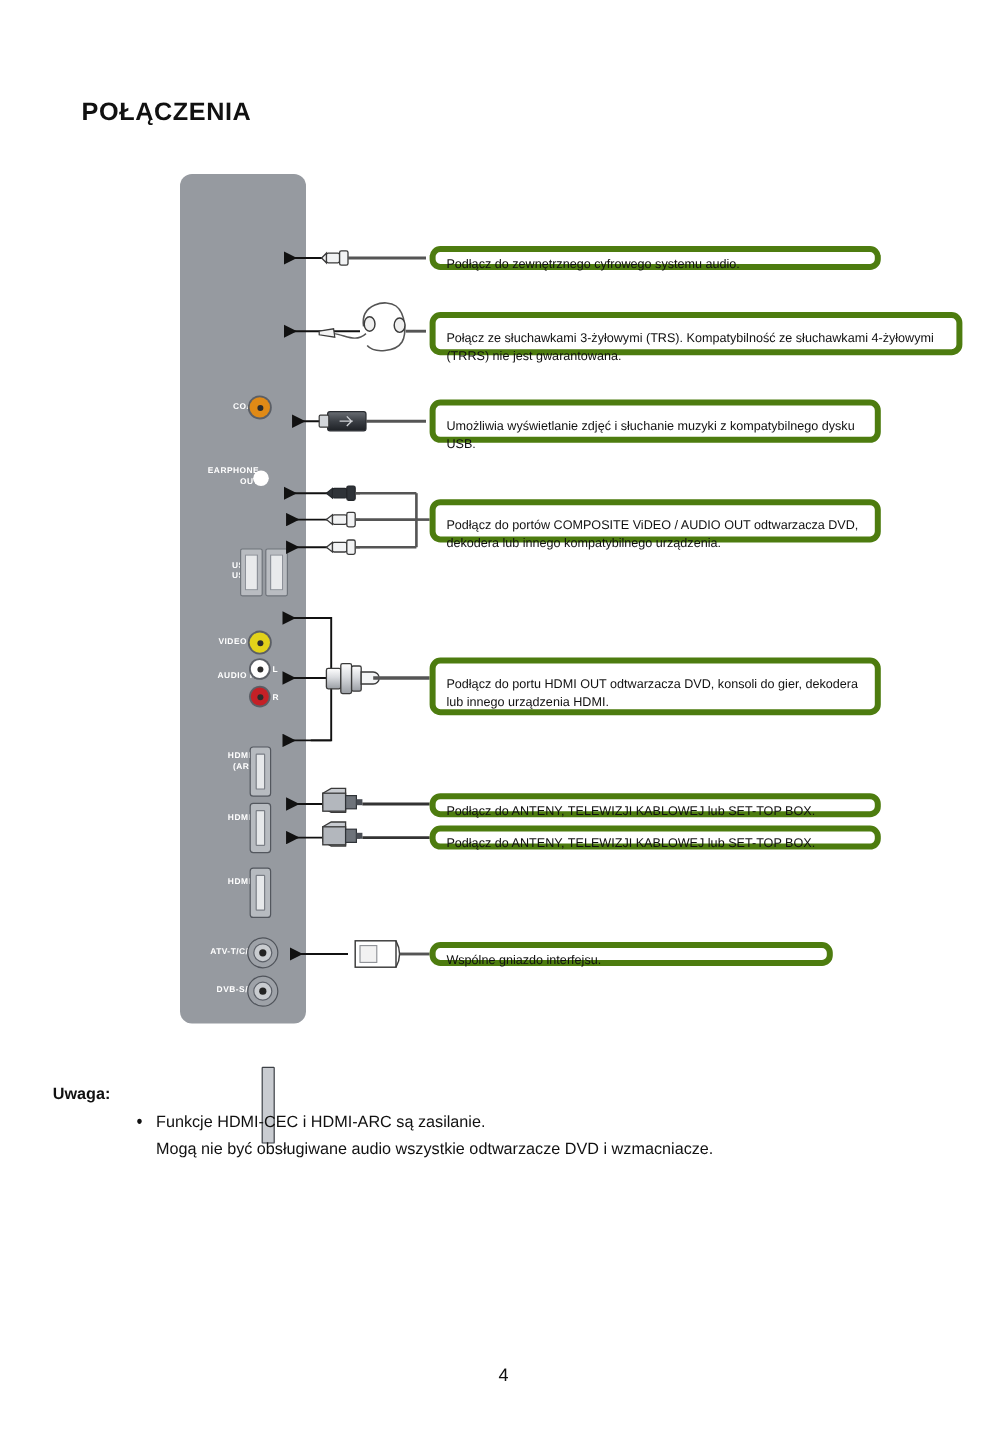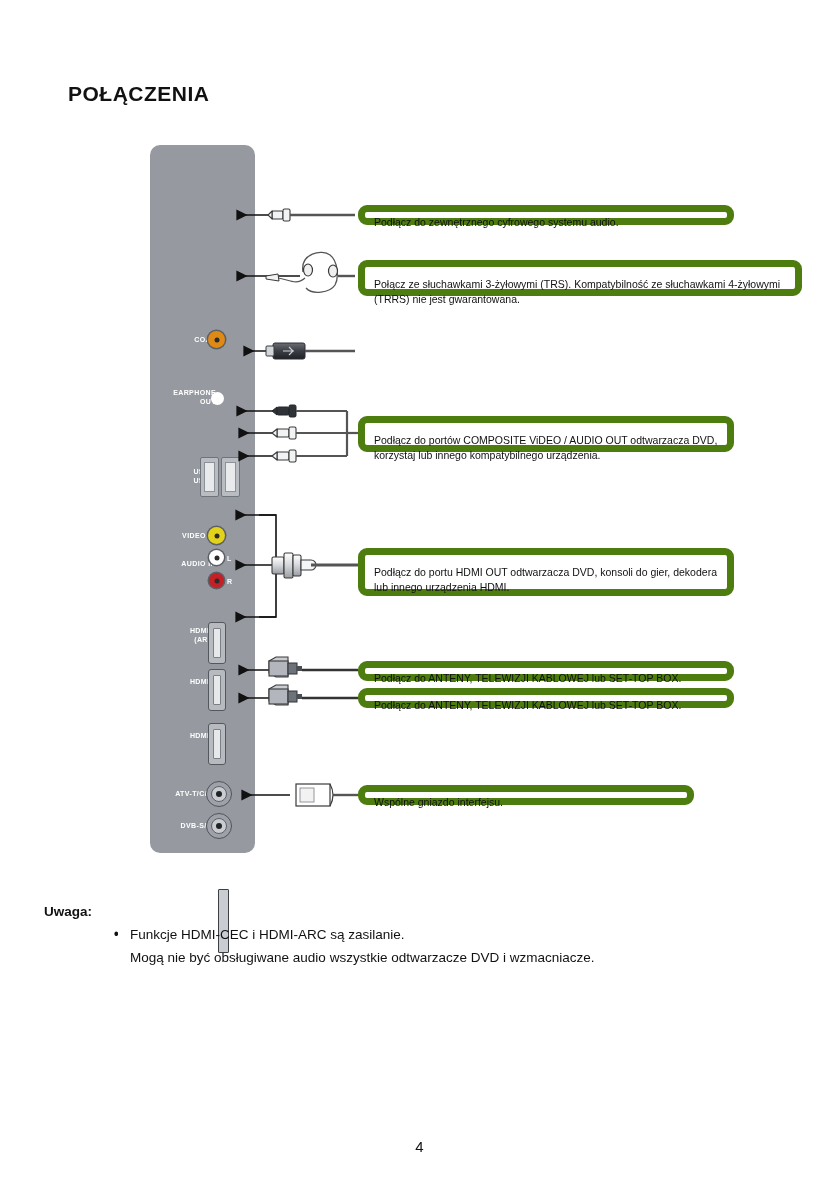--- a/index.html
+++ b/index.html
@@ -72,21 +72,21 @@
   }
 
   .ci-slot{
     position:absolute;width:9px;height:62px;background:#c9ccd1;
     border:1.6px solid #3c4046;border-radius:1px;
   }
 
   
   .callout{
     position:absolute;box-sizing:border-box;
-    background:#ffffff;border:7px solid #4d7c0f;border-radius:9px;
+    background:#ffffff;border:5px solid #4d7c0f;border-radius:9px;
     font-size:10.5px;line-height:1.45;color:#111;
     padding:10px 8px 4px 9px;
   }
   .callout.one-line{padding-top:3px;padding-bottom:3px;}
 
   
   .svg-layer{position:absolute;left:0;top:0;width:839px;height:1191px;pointer-events:none;}
 
   
   .note-head{
@@ -296,22 +296,23 @@
       <rect x="300" y="768" width="14" height="14" fill="#f2f2f2" stroke="#8a8d92" stroke-width="0.9"></rect>
       <path d="M330 764 q6 11 0 22" fill="none" stroke="#3a3a3a" stroke-width="1.2"></path>
       <line x1="333" y1="775" x2="358" y2="775" stroke="#555" stroke-width="2.4"></line>
     </g>
   </svg>
 
   <div class="callout one-line" style="left:358px;top:185px;width:376px;height:20px;">Podłącz do zewnętrznego cyfrowego systemu audio.</div>
 
   <div class="callout" style="left:358px;top:240px;width:444px;height:36px;">Połącz ze słuchawkami 3-żyłowymi (TRS). Kompatybilność ze słuchawkami 4-żyłowymi (TRRS) nie jest gwarantowana.</div>
 
-
-  <div class="callout" style="left:358px;top:396px;width:376px;height:36px;">Podłącz do portów COMPOSITE ViDEO / AUDIO OUT odtwarzacza DVD, korzystaj lub innego kompatybilnego urządzenia.</div>
+  <div class="callout" style="left:358px;top:313px;width:376px;height:36px;">Umożliwia wyświetlanie zdjęć i słuchanie muzyki z kompatybilnego dysku USB.</div>
+
+  <div class="callout" style="left:358px;top:396px;width:376px;height:36px;">Podłącz do portów COMPOSITE ViDEO / AUDIO OUT odtwarzacza DVD, dekodera lub innego kompatybilnego urządzenia.</div>
 
   <div class="callout" style="left:358px;top:528px;width:376px;height:48px;">Podłącz do portu HDMI OUT odtwarzacza DVD, konsoli do gier, dekodera lub innego urządzenia HDMI.</div>
 
   <div class="callout one-line" style="left:358px;top:641px;width:376px;height:20px;">Podłącz do ANTENY, TELEWIZJI KABLOWEJ lub SET-TOP BOX.</div>
 
   <div class="callout one-line" style="left:358px;top:668px;width:376px;height:20px;">Podłącz do ANTENY, TELEWIZJI KABLOWEJ lub SET-TOP BOX.</div>
 
   <div class="callout one-line" style="left:358px;top:765px;width:336px;height:20px;">Wspólne gniazdo interfejsu.</div>
 
   <div class="note-head">Uwaga:</div>

